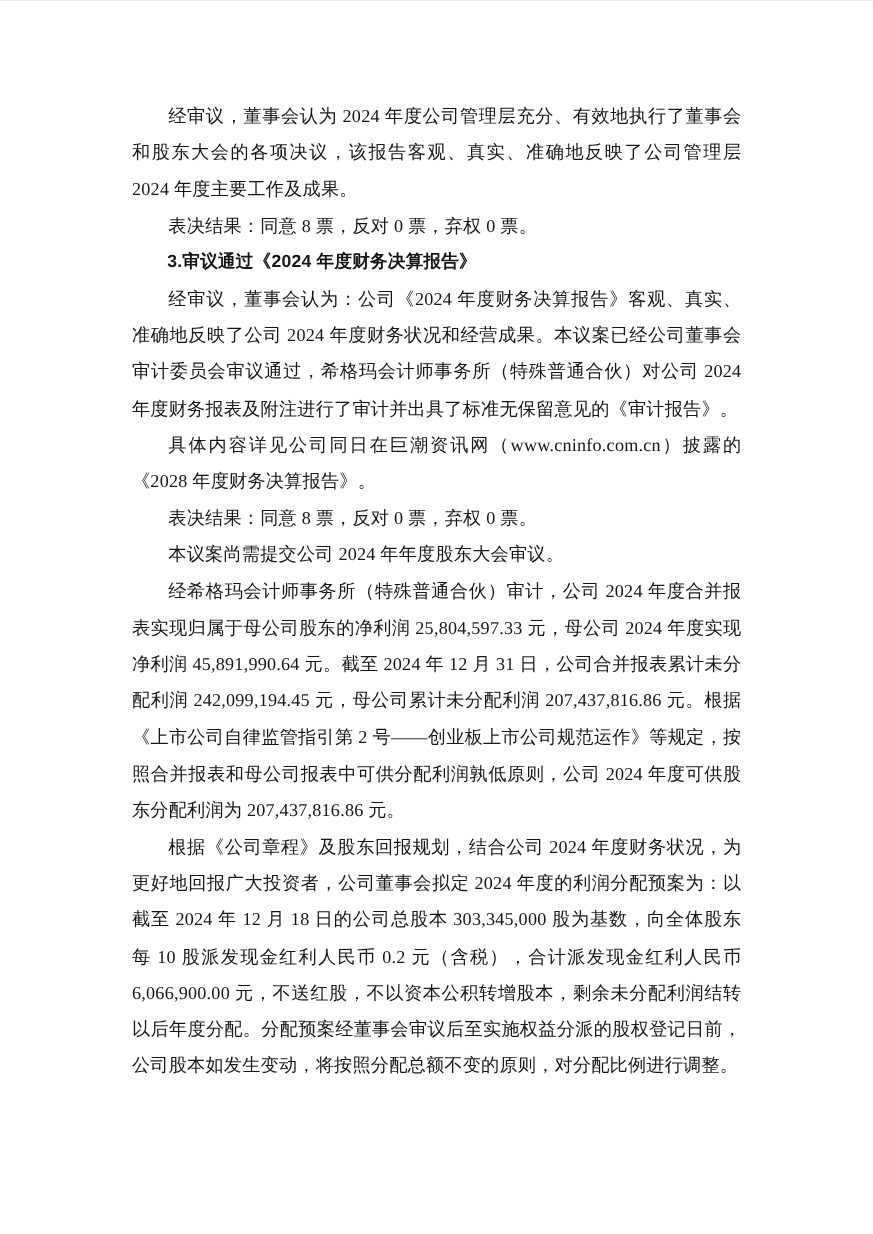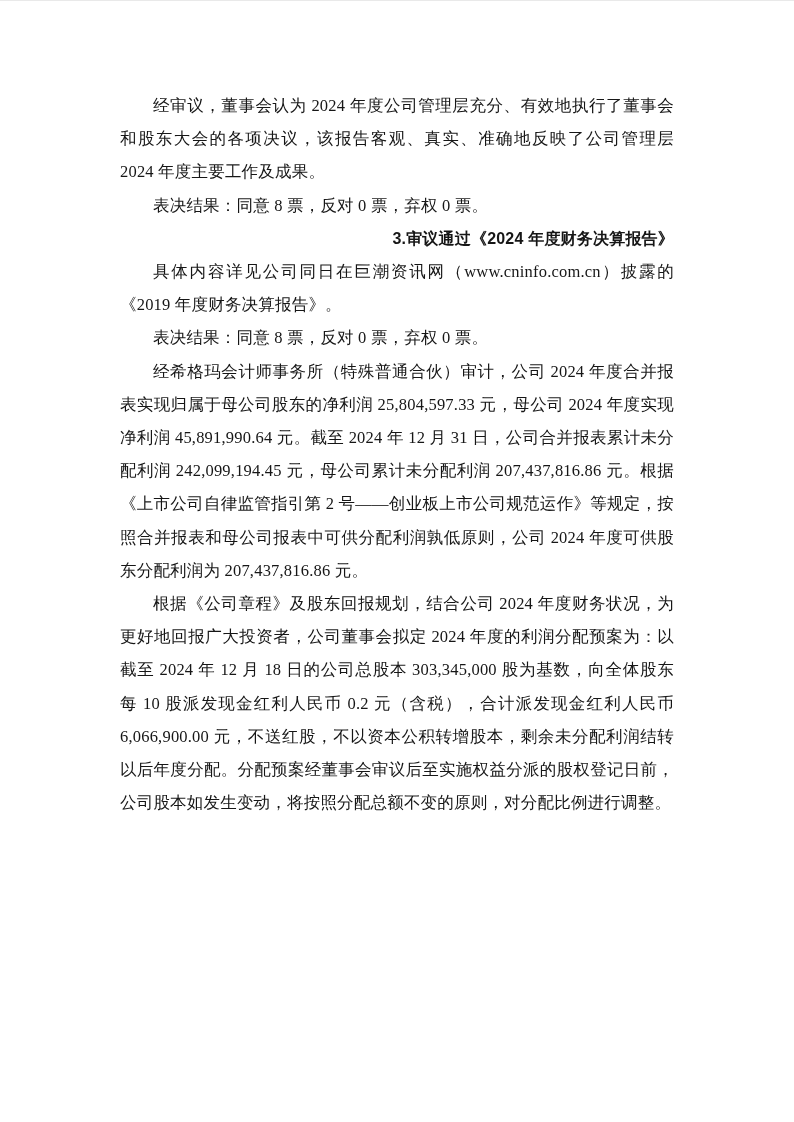--- a/index.html
+++ b/index.html
@@ -32,29 +32,31 @@
   .doc-body p {
     margin: 0;
     padding: 0;
     text-indent: 2em;
     word-break: break-word;
   }
   .doc-body p.heading {
     font-weight: bold;
     font-family: "Liberation Sans", "DejaVu Sans", sans-serif;
     font-size: 16px;
-    text-align: right;
+    text-align: left;
   }
 </style>
 </head>
 <body>
 
 <div class="page">
   <div class="doc-body">
       <p class="body">经审议，董事会认为 2024 年度公司管理层充分、有效地执行了董事会和股东大会的各项决议，该报告客观、真实、准确地反映了公司管理层 2024 年度主要工作及成果。</p>
       <p class="body">表决结果：同意 8 票，反对 0 票，弃权 0 票。</p>
       <p class="heading">3.审议通过《2024 年度财务决算报告》</p>
-      <p class="body">具体内容详见公司同日在巨潮资讯网（www.cninfo.com.cn）披露的《2019 年度财务决算报告》。</p>
+      <p class="body">经审议，董事会认为：公司《2024 年度财务决算报告》客观、真实、准确地反映了公司 2024 年度财务状况和经营成果。本议案已经公司董事会审计委员会审议通过，希格玛会计师事务所（特殊普通合伙）对公司 2024 年度财务报表及附注进行了审计并出具了标准无保留意见的《审计报告》。</p>
+      <p class="body">具体内容详见公司同日在巨潮资讯网（www.cninfo.com.cn）披露的《2028 年度财务决算报告》。</p>
       <p class="body">表决结果：同意 8 票，反对 0 票，弃权 0 票。</p>
+      <p class="body">本议案尚需提交公司 2024 年年度股东大会审议。</p>
       <p class="body">经希格玛会计师事务所（特殊普通合伙）审计，公司 2024 年度合并报表实现归属于母公司股东的净利润 25,804,597.33 元，母公司 2024 年度实现净利润 45,891,990.64 元。截至 2024 年 12 月 31 日，公司合并报表累计未分配利润 242,099,194.45 元，母公司累计未分配利润 207,437,816.86 元。根据《上市公司自律监管指引第 2 号——创业板上市公司规范运作》等规定，按照合并报表和母公司报表中可供分配利润孰低原则，公司 2024 年度可供股东分配利润为 207,437,816.86 元。</p>
       <p class="body">根据《公司章程》及股东回报规划，结合公司 2024 年度财务状况，为更好地回报广大投资者，公司董事会拟定 2024 年度的利润分配预案为：以截至 2024 年 12 月 18 日的公司总股本 303,345,000 股为基数，向全体股东每 10 股派发现金红利人民币 0.2 元（含税），合计派发现金红利人民币 6,066,900.00 元，不送红股，不以资本公积转增股本，剩余未分配利润结转以后年度分配。分配预案经董事会审议后至实施权益分派的股权登记日前，公司股本如发生变动，将按照分配总额不变的原则，对分配比例进行调整。</p>
     </div>
 </div>
 
 </body></html>

